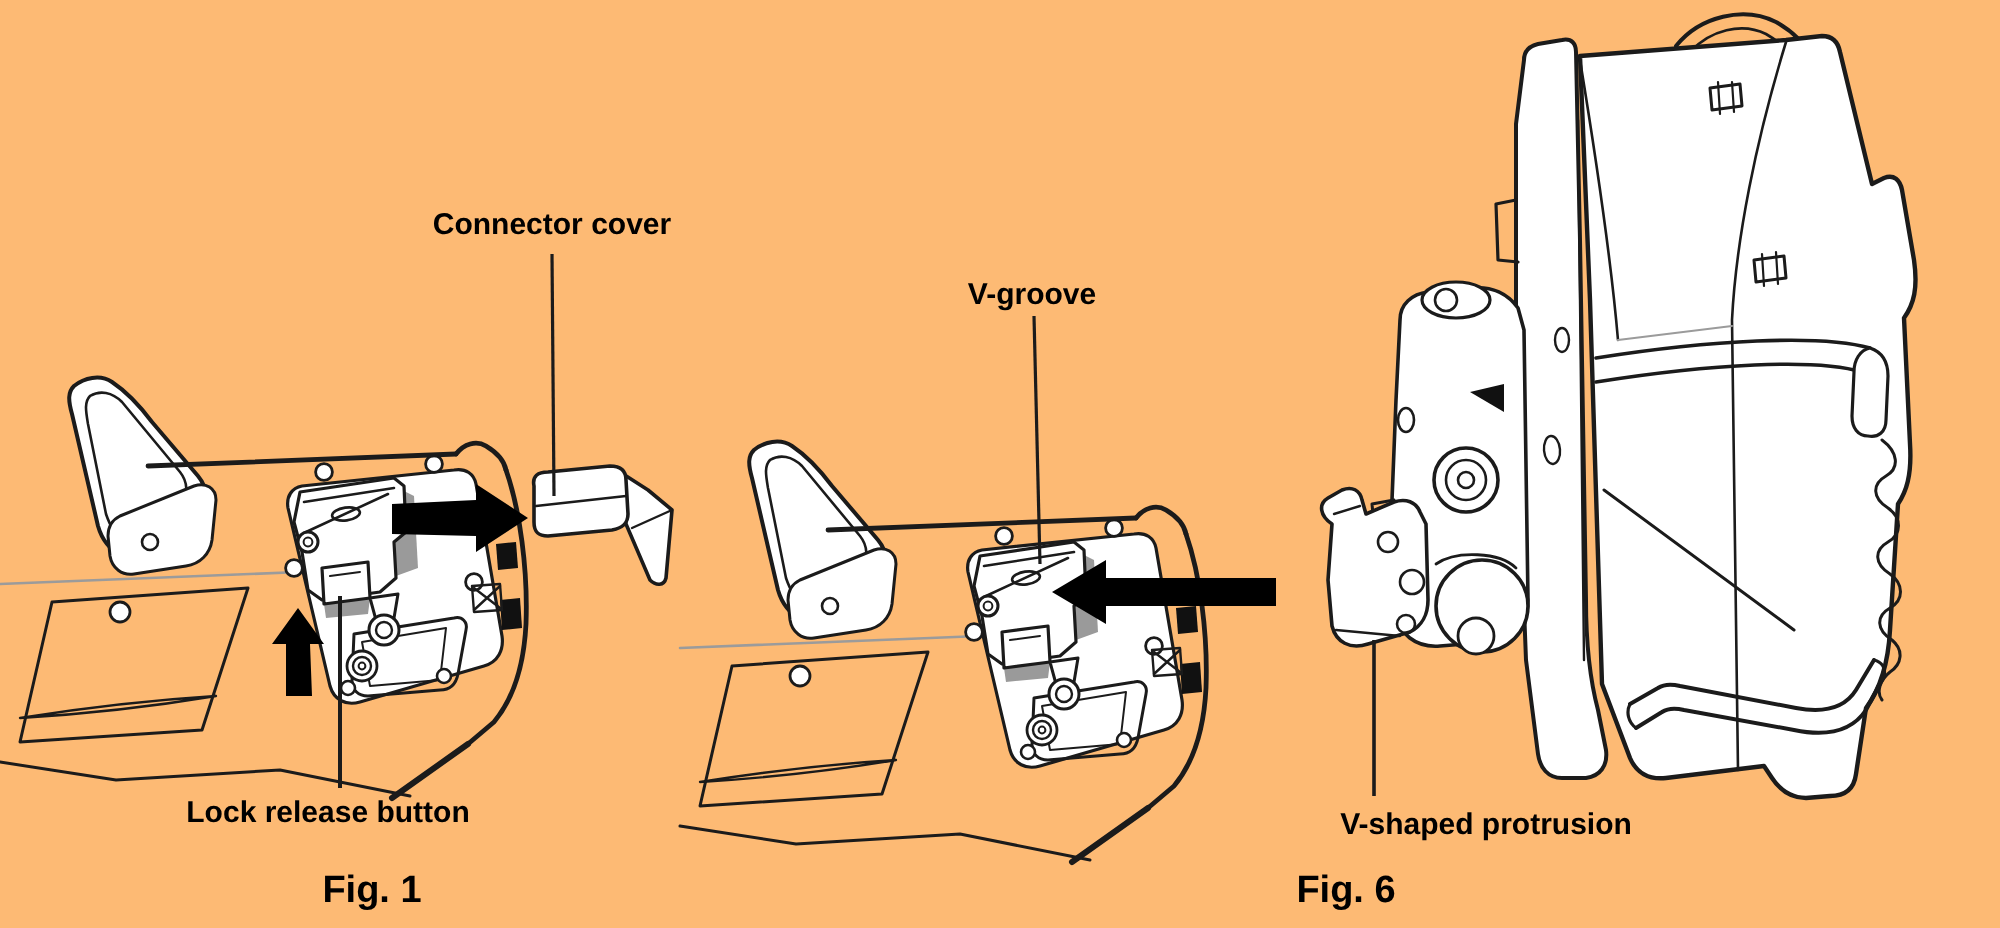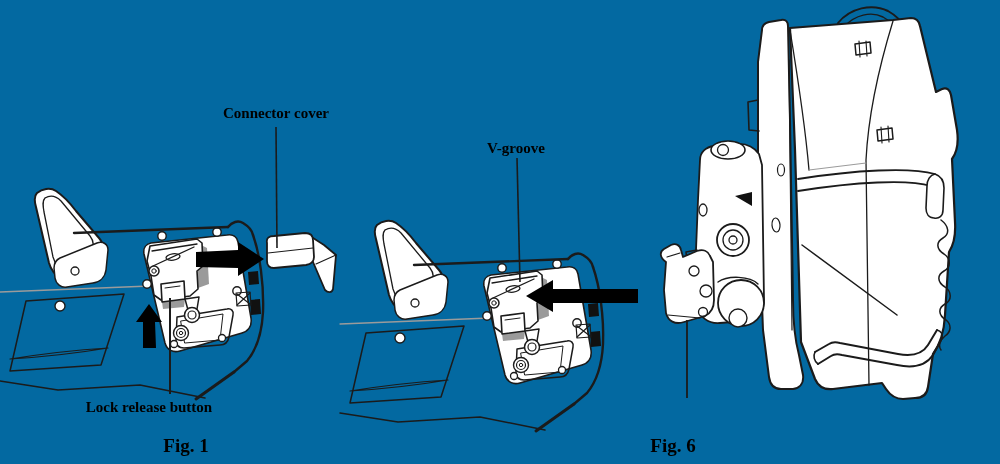--- a/index.html
+++ b/index.html
@@ -1,21 +1,21 @@
 <!DOCTYPE html>
 <html><head>
 <meta charset="utf-8">
 <style>
   html,body{margin:0;padding:0;background:#fff;}
   .canvas{
     position:relative;
     width:1000px;height:464px;
-    background:#0369a1;
+    background:#fdba74;
     overflow:hidden;
-    font-family:Liberation Serif, serif;
+    font-family:Liberation Sans, sans-serif;
   }
   .canvas svg{position:absolute;left:0;top:0;}
   .lbl{
     position:absolute;
     transform:translateX(-50%);
     white-space:nowrap;
     font-weight:bold;
     font-size:15px;
     color:#000;
     line-height:1.1;
@@ -165,21 +165,22 @@
       <circle cx="706" cy="291" r="6" stroke-width="1.3"></circle>
       <circle cx="703" cy="312" r="4.5" stroke-width="1.3"></circle>
       <path d="M 668,315 L 700,318" stroke-width="1.2"></path>
     </g>
 
     <line x1="687" y1="320" x2="687" y2="398" stroke="#1b1b1b" stroke-width="1.8"></line>
   </svg>
 
   <div class="lbl" style="left:276px;top:105px;">Connector cover</div>
 
-  <div class="lbl" style="left:149px;top:399px;">Lock release button</div>
+  <div class="lbl" style="left:164px;top:399px;">Lock release button</div>
 
   <div class="lbl cap" style="left:186px;top:436px;">Fig. 1</div>
 
   <div class="lbl" style="left:516px;top:140px;">V-groove</div>
 
+  <div class="lbl" style="left:743px;top:405px;">V-shaped protrusion</div>
 
   <div class="lbl cap" style="left:673px;top:436px;">Fig. 6</div>
 </div>
 
 </body></html>

